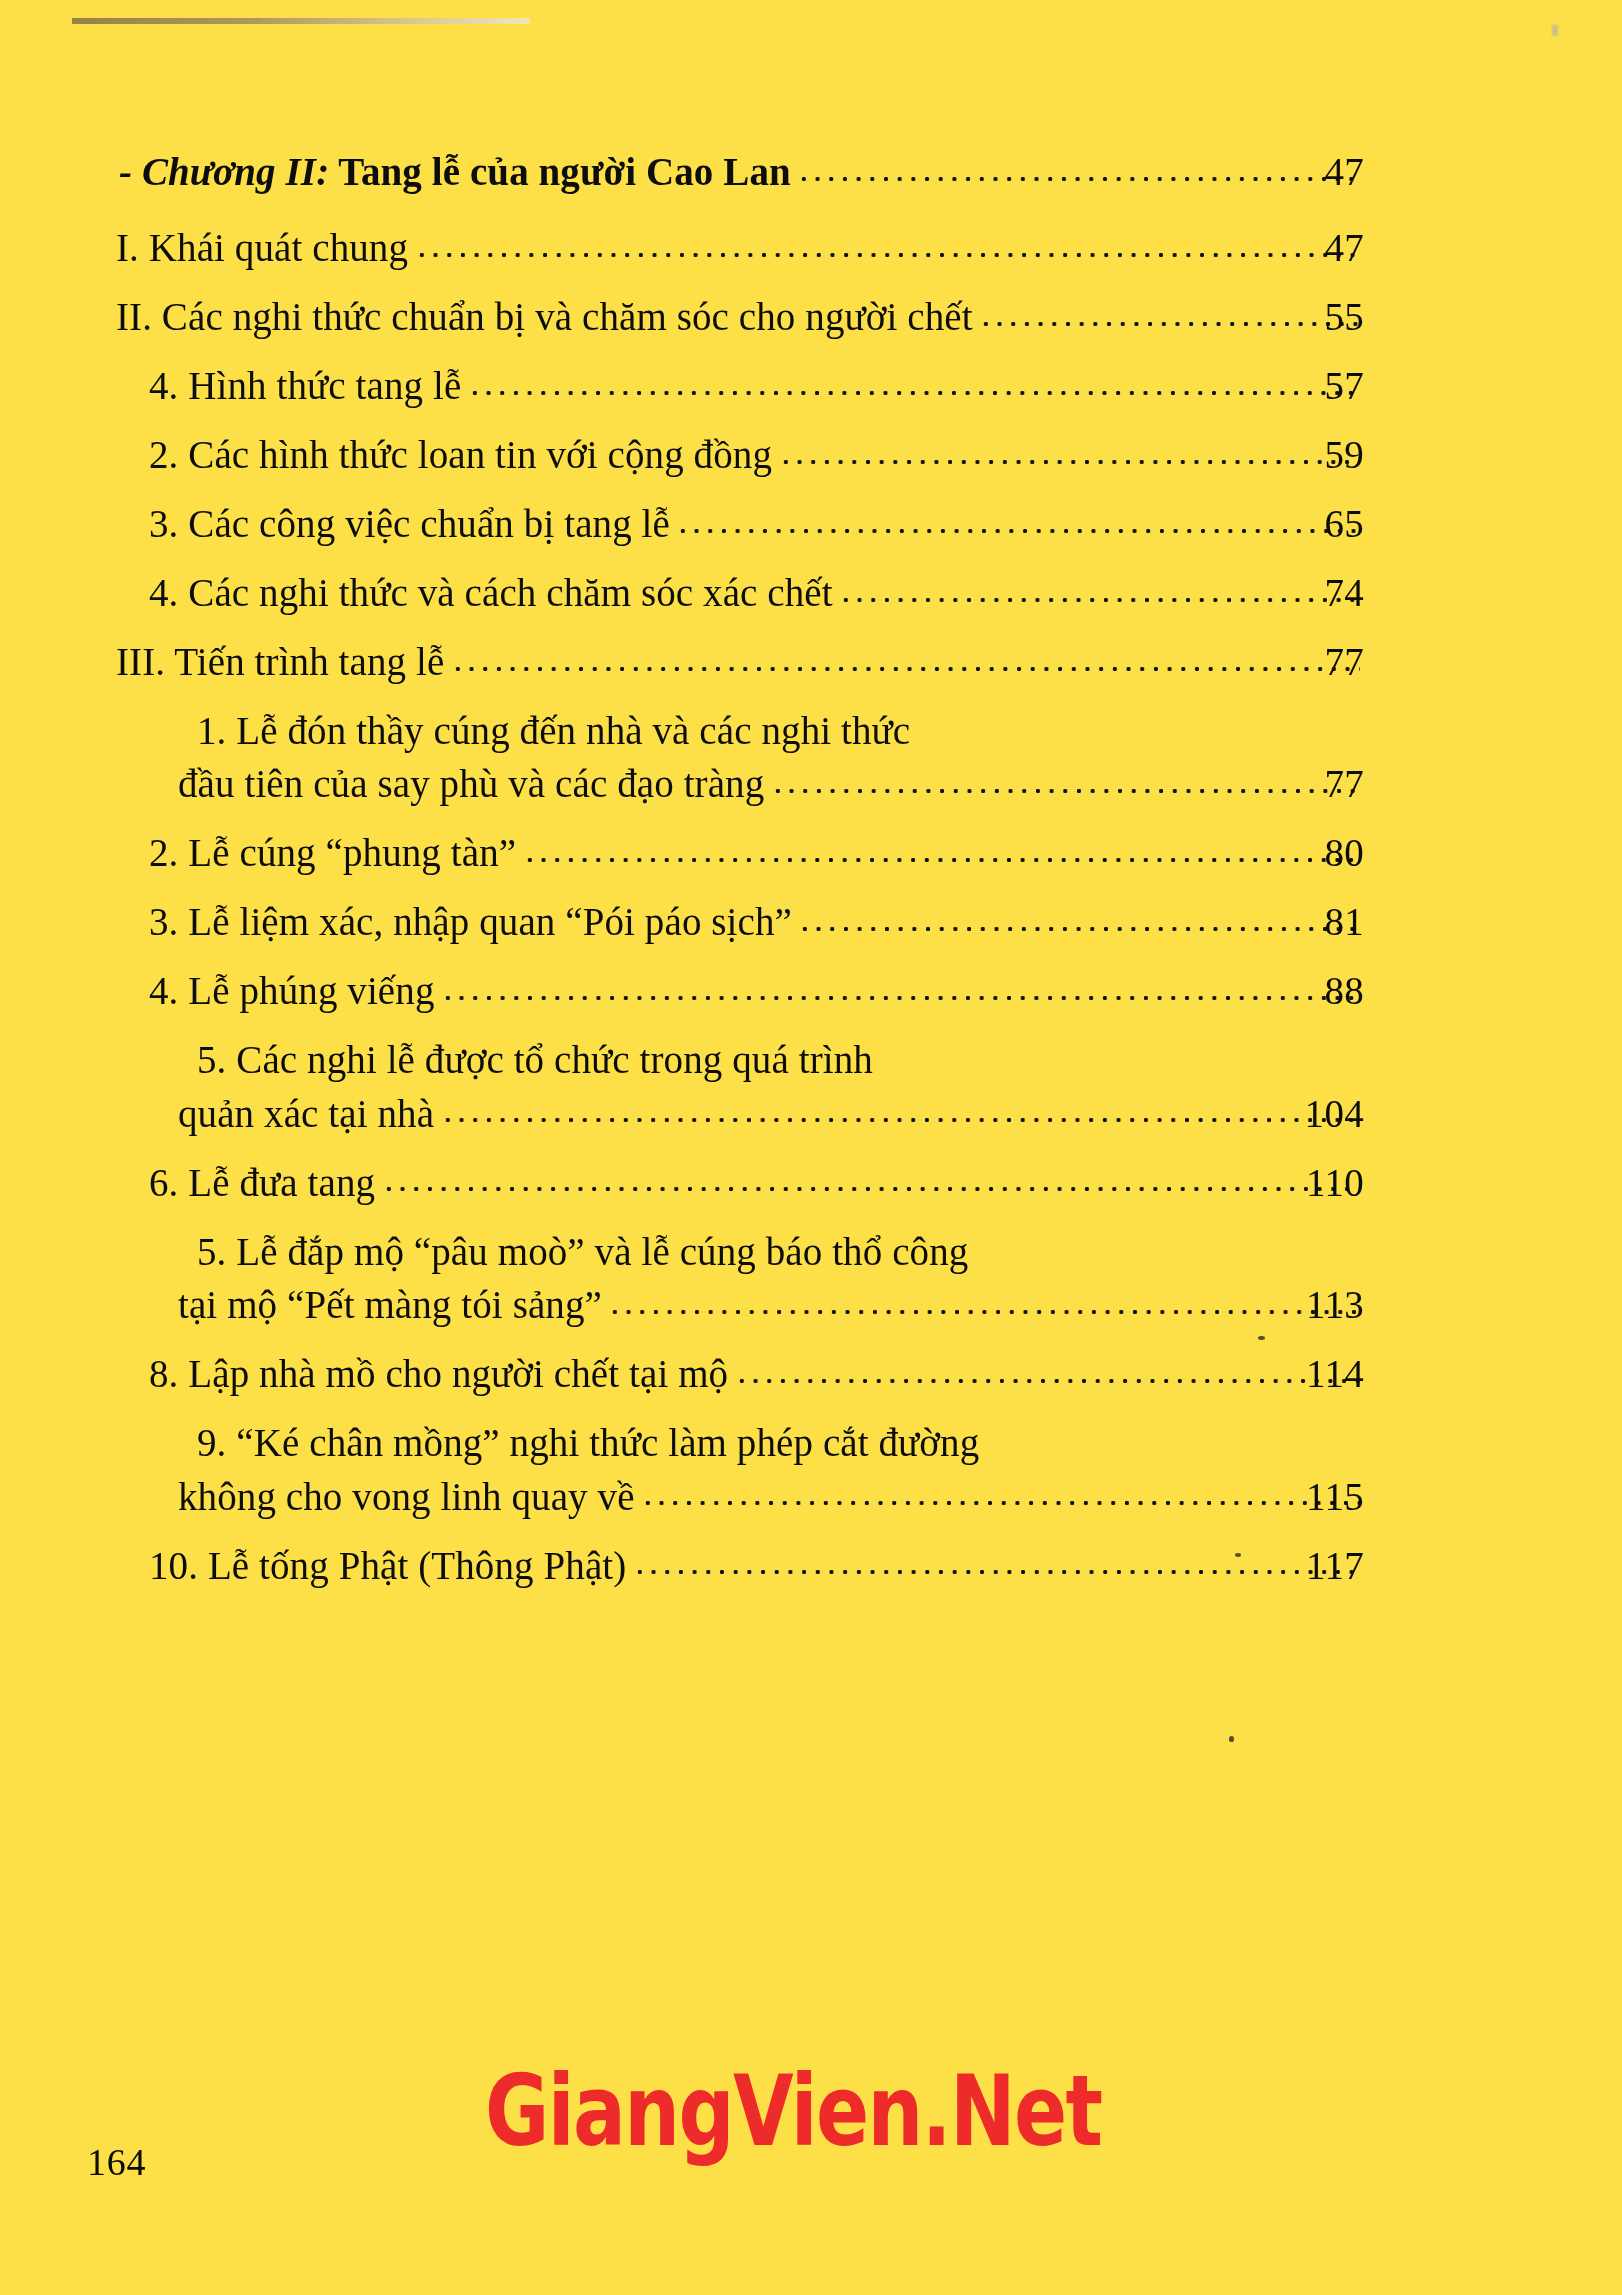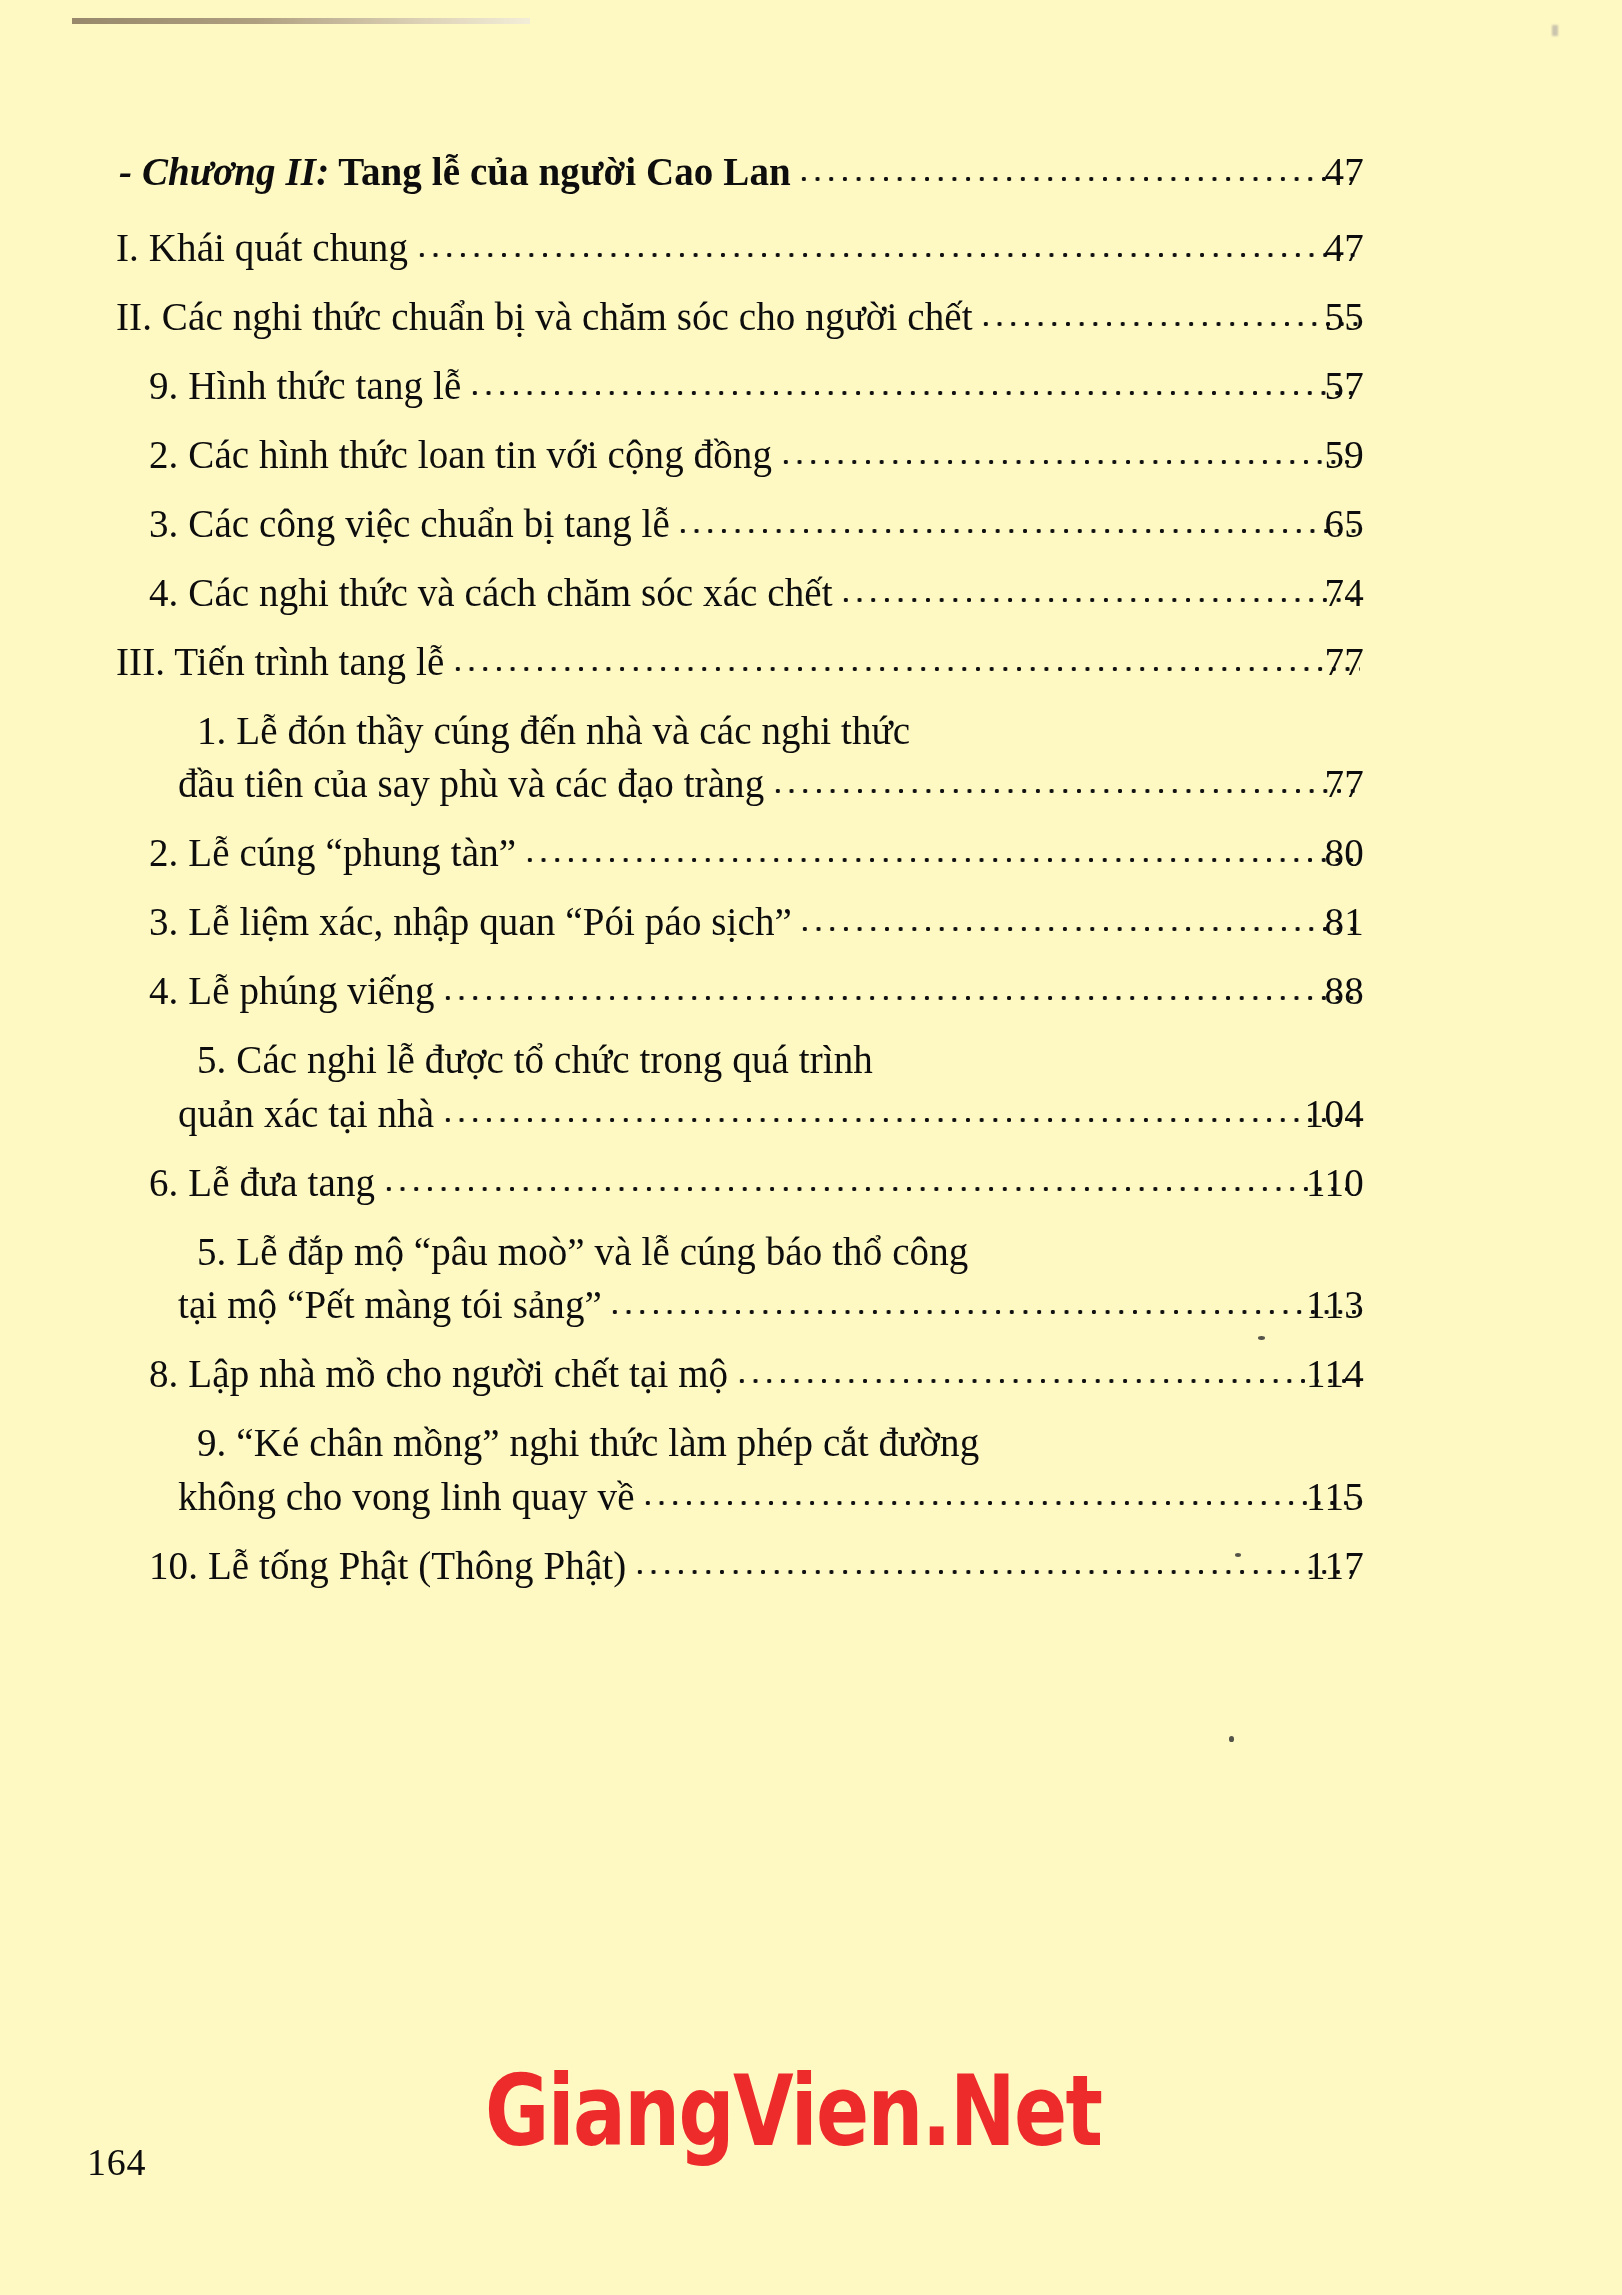--- a/index.html
+++ b/index.html
@@ -4,21 +4,21 @@
 <style>
   html, body {
     margin: 0;
     padding: 0;
     background: #ffffff;
   }
   .page {
     position: relative;
     width: 1622px;
     height: 2295px;
-    background: #fef9c3;
+    background: #fde047;
     overflow: hidden;
     font-family: "Liberation Serif", "DejaVu Serif", serif;
     color: #0d0d0d;
   }
 
   
   .scan-strip {
     position: absolute;
     left: 72px;
     top: 2.6px;
@@ -164,21 +164,21 @@
         <span class="pageno">47</span>
       </div>
       <div class="gap-md"></div>
       <div class="entry lvl-roman">
         <span class="label">II. Các nghi thức chuẩn bị và chăm sóc cho người chết</span>
         <span class="leader" style="flex-basis: 26px;"></span>
         <span class="pageno">55</span>
       </div>
       <div class="gap-md"></div>
       <div class="entry lvl-num">
-        <span class="label">9. Hình thức tang lễ</span>
+        <span class="label">4. Hình thức tang lễ</span>
         <span class="leader"></span>
         <span class="pageno">57</span>
       </div>
       <div class="gap-md"></div>
       <div class="entry lvl-num">
         <span class="label">2. Các hình thức loan tin với  cộng  đồng</span>
         <span class="leader"></span>
         <span class="pageno">59</span>
       </div>
       <div class="gap-md"></div>

